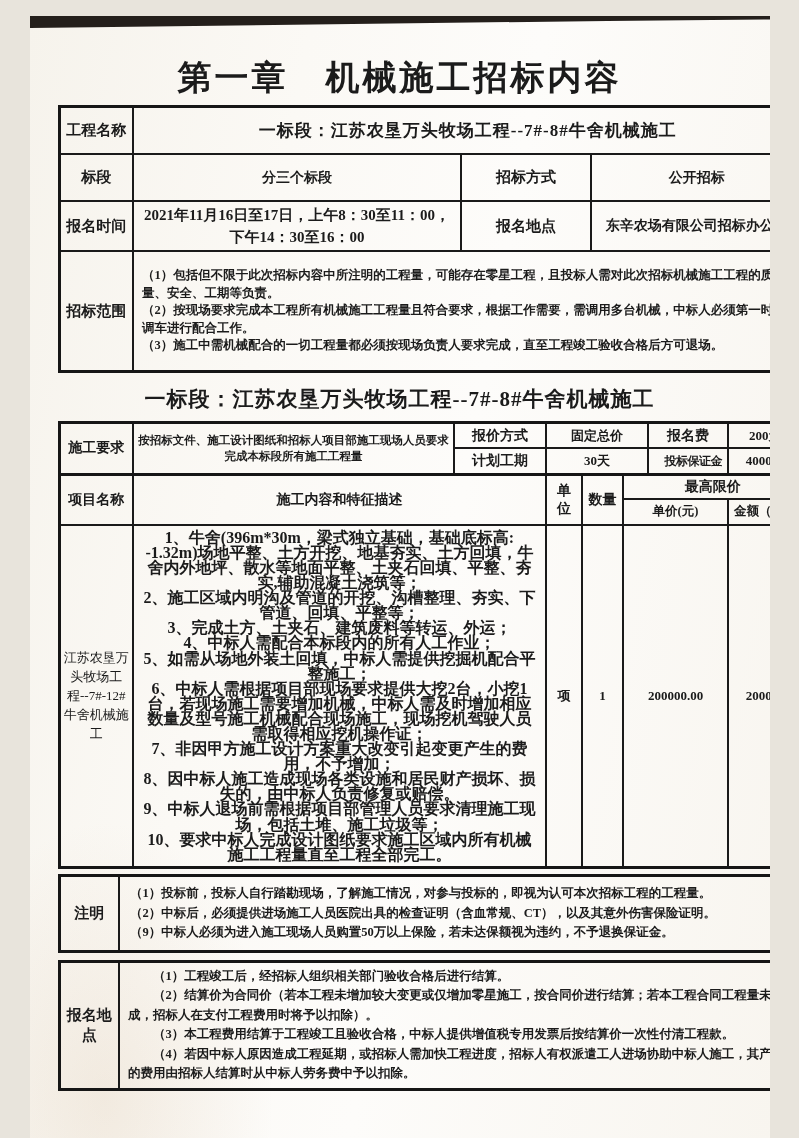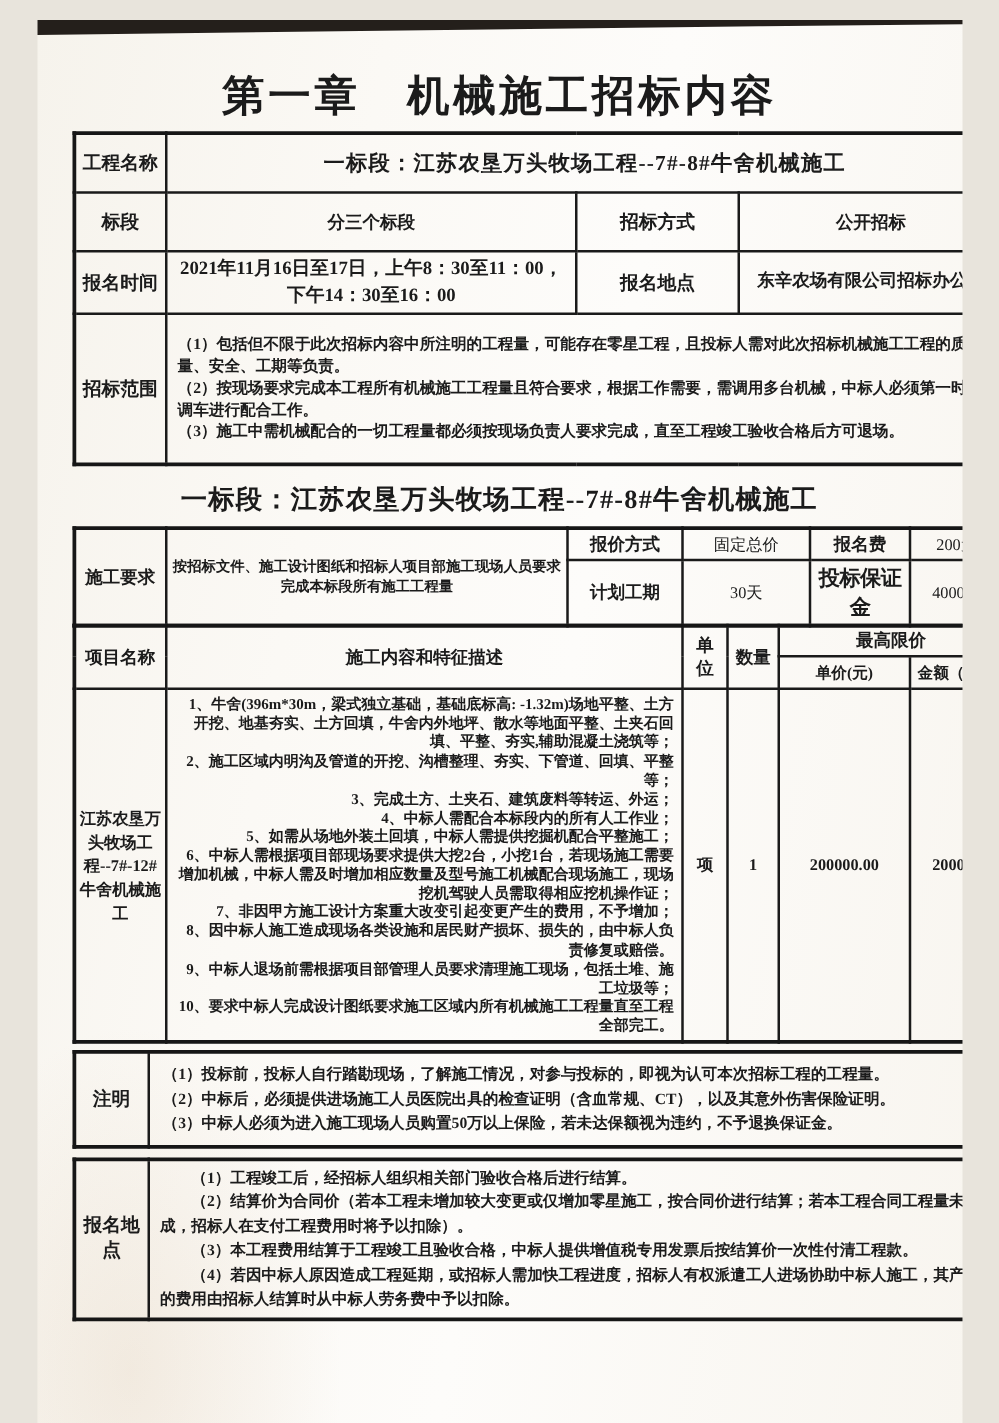--- a/index.html
+++ b/index.html
@@ -52,32 +52,32 @@
   .t1 .place-val{font-size:14px;font-weight:600;line-height:20px;}
   .t1 .scope-cell{text-align:left;padding:15px 8px;}
   .scope-line{font-size:12.5px;font-weight:600;line-height:17.5px;text-align:left;}
 
   .section-title{margin:12px 0 0;text-align:center;
     font-size:21px;font-weight:700;letter-spacing:1px;}
 
   .t2a{margin-top:8px;}
   .t2a tr{height:26px;}
   .t2a th{font-size:14px;}
-  .t2a .bond-th{font-size:17px;letter-spacing:-.5px;}
-  .t2a .val{font-size:13px;font-weight:400;}
+  .t2a .bond-th{font-size:12px;letter-spacing:-.5px;text-align:right;}
+  .t2a .val{font-size:13px;font-weight:700;}
   .t2a .req-content{font-size:11.5px;font-weight:600;line-height:16px;padding:1px 4px;}
 
   .t2b{margin-top:-3px;}
   .t2b .hr1{height:24px;} .t2b .hr2{height:26px;}
   .t2b th{font-size:14px;}
   .t2b .subhead{font-size:12.5px;}
   .t2b .data-row{height:253px;}
-  .t2b .proj-cell{font-size:13px;font-weight:700;line-height:19px;padding:2px 3px;}
+  .t2b .proj-cell{font-size:13px;font-weight:400;line-height:19px;padding:2px 3px;}
   .t2b .desc-cell{text-align:left;vertical-align:top;padding:4px 6px;}
-  .desc-line{font-size:12px;font-weight:600;line-height:15.1px;text-align:right;}
+  .desc-line{font-size:16px;font-weight:600;line-height:15.1px;text-align:center;}
   .t2b .num-cell{font-size:13px;font-weight:600;}
 
   .t3{margin-top:5px;}
   .t3 .note-row{height:76px;}
   .t3 .note-cell{text-align:left;padding:4px 10px;}
   .note-line{font-size:12.5px;font-weight:600;line-height:19.5px;text-align:left;}
 
   .t4{margin-top:7px;}
   .t4 .settle-row{height:110px;}
   .t4 .settle-cell{text-align:left;padding:4px 8px;}
@@ -211,21 +211,21 @@
         <col style="width:60px">
         <col style="width:684px">
       </colgroup>
     <tbody>
         <tr class="note-row">
       <th>注明</th>
       <td class="note-cell">
         <div>
               <div class="note-line">（1）投标前，投标人自行踏勘现场，了解施工情况，对参与投标的，即视为认可本次招标工程的工程量。</div>
               <div class="note-line">（2）中标后，必须提供进场施工人员医院出具的检查证明（含血常规、CT），以及其意外伤害保险证明。</div>
-              <div class="note-line">（3）中标人必须为进入施工现场人员购置50万以上保险，若未达保额视为违约，不予退换保证金。</div>
+              <div class="note-line">（9）中标人必须为进入施工现场人员购置50万以上保险，若未达保额视为违约，不予退换保证金。</div>
             </div>
       </td>
     </tr>
   </tbody>
     </table>
 
   <table class="t4">
     <colgroup>
         <col style="width:60px">
         <col style="width:684px">

